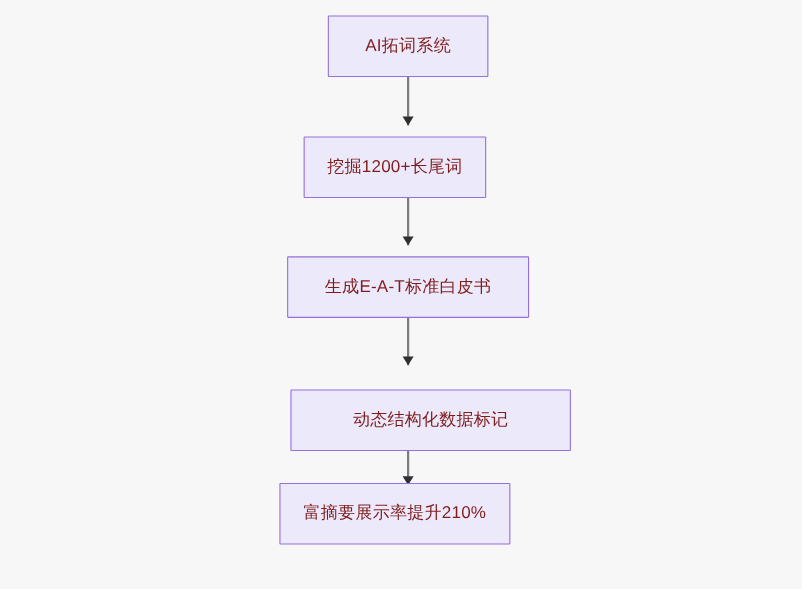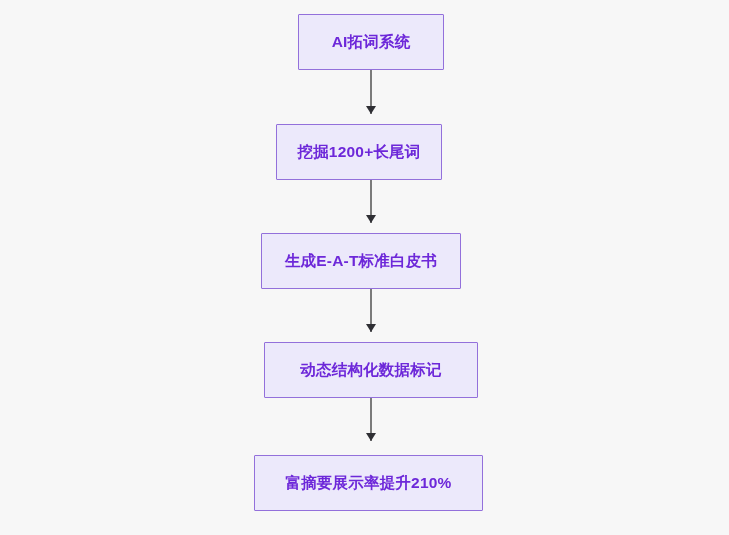--- a/index.html
+++ b/index.html
@@ -24,26 +24,25 @@
     background: #ece9fb;
     border: 1.4px solid #9370db;
     border-radius: 1px;
     display: flex;
     align-items: center;
     justify-content: center;
     height: 56px;
   }
   .node-label {
     font-size: 15.5px;
-    color: #6d28d9;
+    color: #7f1d1d;
     line-height: 1;
     letter-spacing: 0.2px;
     white-space: nowrap;
     font-family: "Liberation Sans", "DejaVu Sans", sans-serif;
-    font-weight: bold;
   }
   .edge {
     position: absolute;
     left: 370px;
     width: 2px;
     background: #7b7b7b;
   }
   .arrowhead {
     position: absolute;
     width: 0;
@@ -72,25 +71,25 @@
   <div class="arrowhead" style="top:433px;"></div>
 
   <div class="node" style="left:298px;top:14px;width:146px;">
     <span class="node-label">AI拓词系统</span>
   </div>
 
   <div class="node" style="left:276px;top:124px;width:166px;">
     <span class="node-label">挖掘1200+长尾词</span>
   </div>
 
-  <div class="node" style="left:261px;top:233px;width:200px;">
+  <div class="node" style="left:261px;top:233px;width:220px;">
     <span class="node-label">生成E-A-T标准白皮书</span>
   </div>
 
-  <div class="node" style="left:264px;top:342px;width:214px;text-align:center;">
+  <div class="node" style="left:264px;top:354px;width:255px;text-align:center;">
     <span class="node-label">动态结构化数据标记</span>
   </div>
 
-  <div class="node" style="left:254px;top:455px;width:229px;">
+  <div class="node" style="left:254px;top:439px;width:210px;">
     <span class="node-label">富摘要展示率提升210%</span>
   </div>
 
 </div>
 
 </body></html>

